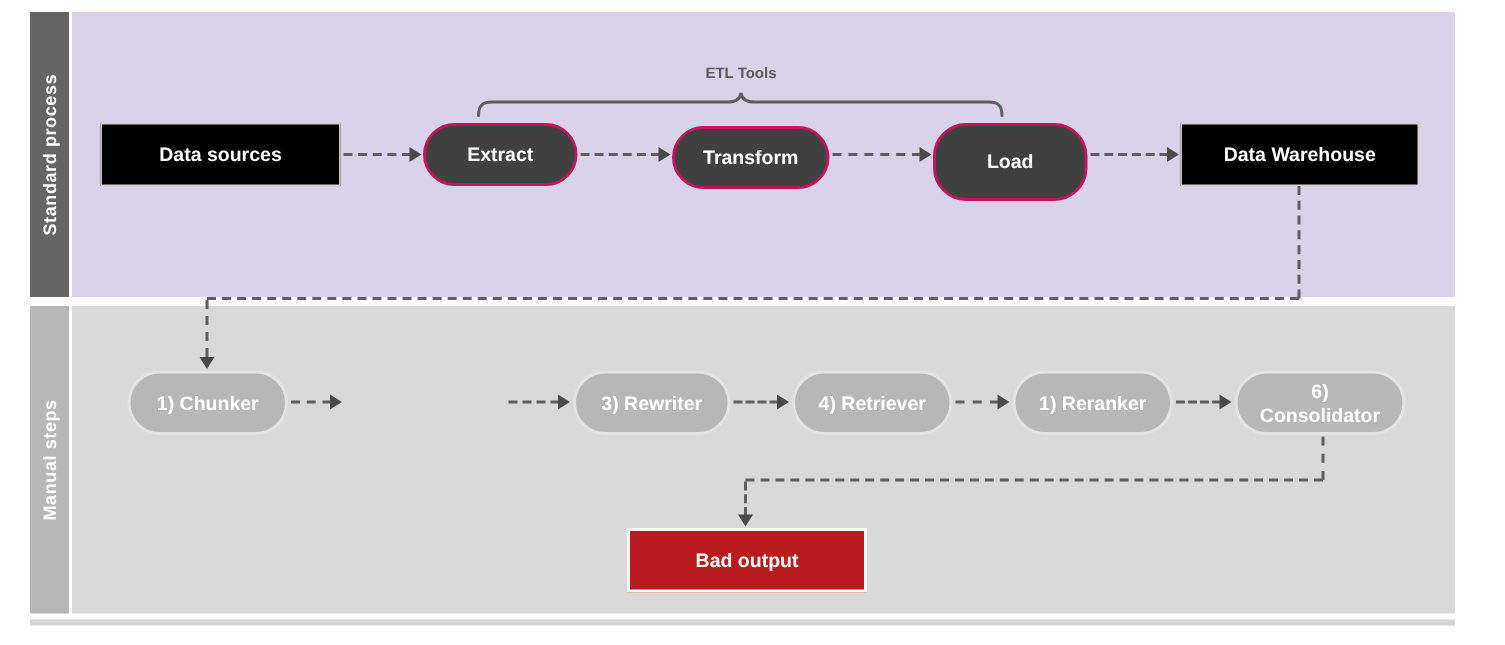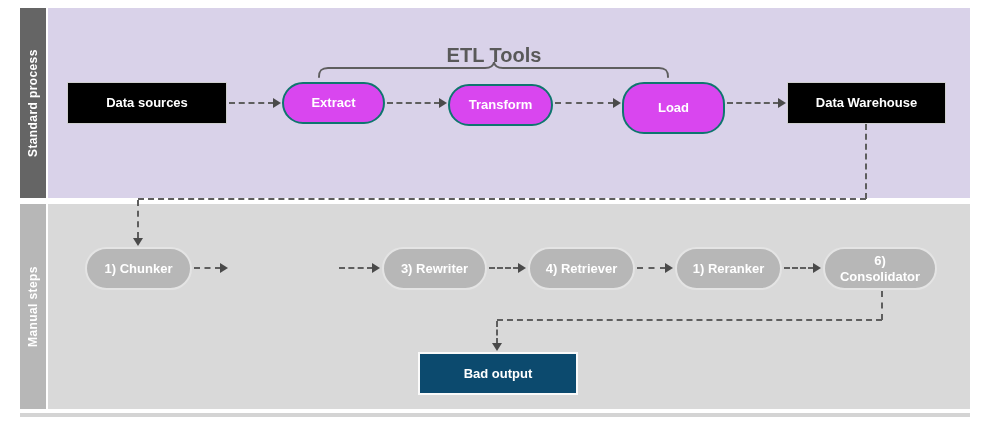--- a/index.html
+++ b/index.html
@@ -17,41 +17,41 @@
   }
   .lane-label-top{left:20px;top:8px;width:26px;height:190px;background:#656565;}
   .lane-label-bottom{left:20px;top:204px;width:26px;height:205px;background:#b7b7b7;}
   .bottom-strip{position:absolute;left:20px;top:413px;width:950px;height:4px;background:#d4d4d4;}
 
   .node{
     position:absolute;display:flex;align-items:center;justify-content:center;text-align:center;
     color:#ffffff;font-weight:bold;font-size:13px;line-height:16px;box-sizing:border-box;
   }
   .rect-gray{background:#000000;border:1px solid #cfcfcf;}
-  .pill-purple{background:#d946ef;border:2px solid #0f766e;border-radius:22px;}
+  .pill-purple{background:#404040;border:2px solid #be185d;border-radius:22px;}
   .pill-gray{background:#b7b7b7;border:2px solid #e4e4e4;border-radius:22px;padding:0 14px;}
-  .rect-yellow{background:#0c4a6e;border:2px solid #fafafa;}
+  .rect-yellow{background:#b91c1c;border:2px solid #fafafa;}
 
   .n-datasources{left:67px;top:82px;width:160px;height:42px;}
   .n-extract{left:282px;top:82px;width:103px;height:42px;}
   .n-transform{left:448px;top:84px;width:105px;height:42px;}
   .n-load{left:622px;top:82px;width:103px;height:52px;}
   .n-warehouse{left:787px;top:82px;width:159px;height:42px;}
 
   .n-chunker{left:85px;top:247px;width:107px;height:43px;}
   .n-vector{left:230px;top:247px;width:107px;height:43px;}
   .n-rewriter{left:382px;top:247px;width:105px;height:43px;}
   .n-retriever{left:528px;top:247px;width:107px;height:43px;}
   .n-reranker{left:675px;top:247px;width:107px;height:43px;}
   .n-consolidator{left:823px;top:247px;width:114px;height:43px;}
   .n-badoutput{left:418px;top:352px;width:160px;height:43px;}
 
   .etl-label{
     position:absolute;left:434px;top:44px;width:120px;text-align:center;
-    color:#595959;font-weight:bold;font-size:20px;
+    color:#595959;font-weight:bold;font-size:10px;
   }
   .etl-brace{position:absolute;left:317px;top:61px;width:353px;height:17px;}
 
   .harrow{position:absolute;height:10px;}
   .harrow .dash{position:absolute;left:0;right:7px;top:4px;border-top:2px dashed #5e5e5e;}
   .harrow .head{position:absolute;right:0;top:0;width:0;height:0;
     border-top:5px solid transparent;border-bottom:5px solid transparent;border-left:8px solid #4a4a4a;}
   .a1{left:229px;top:98px;width:52px;}
   .a2{left:387px;top:98px;width:60px;}
   .a3{left:555px;top:98px;width:66px;}

